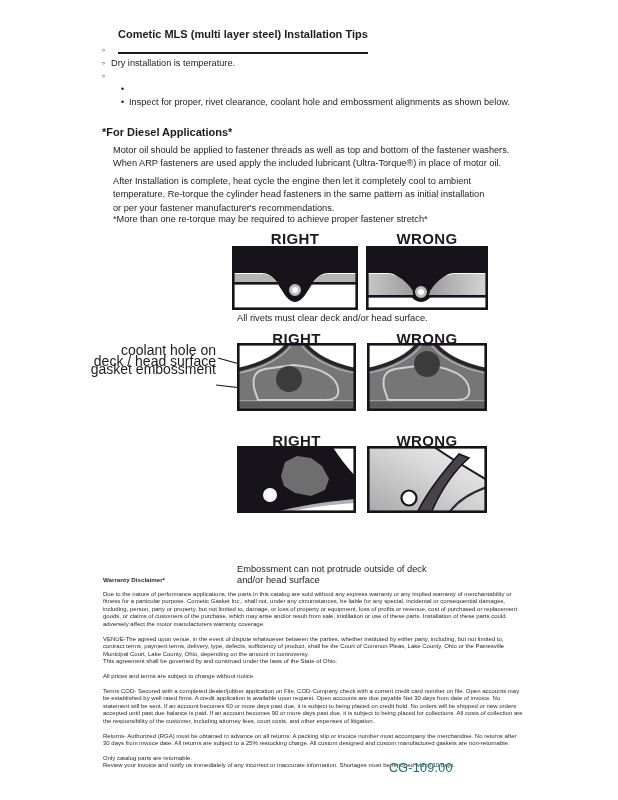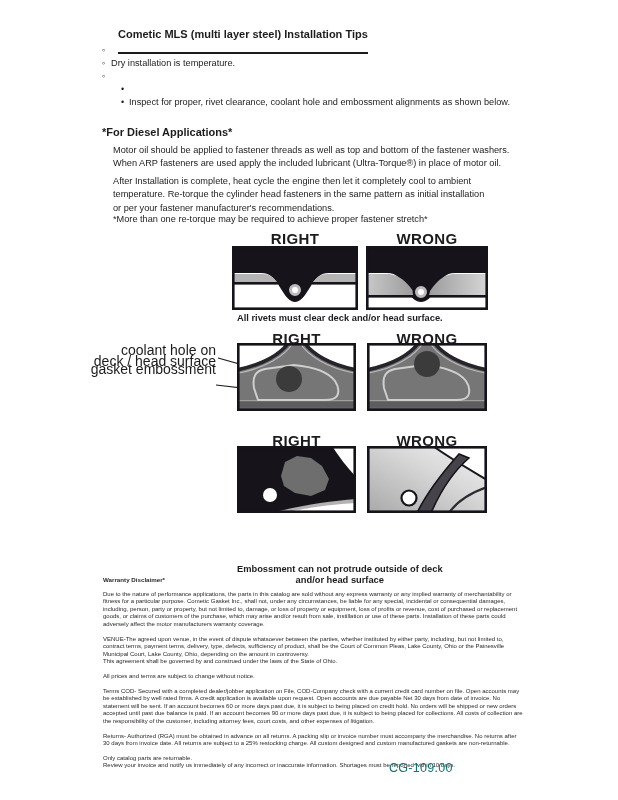--- a/index.html
+++ b/index.html
@@ -22,21 +22,21 @@
   .para{left:113px;width:440px;font-size:9.2px;line-height:13.2px;white-space:pre-line;}
   .p1{top:135px;}
   .p2{top:166px;}
   .p3{top:204px;}
   .fig{left:0;width:618px;}
   .fig1{top:230px;height:100px;}
   .fig2{top:328px;height:100px;}
   .fig3{top:430px;height:115px;}
   .fig-label{position:absolute;top:0;font-weight:bold;font-size:15px;text-align:center;letter-spacing:0.4px;}
   .fig-box{position:absolute;line-height:0;}
-  .fig-caption{position:absolute;font-weight:bold;font-size:9.3px;line-height:11px;white-space:pre-line;text-align:center;}
+  .fig-caption{position:absolute;font-weight:normal;font-size:9.3px;line-height:11px;white-space:pre-line;}
   .anno{position:absolute;right:402px;text-align:right;font-size:14px;line-height:10.5px;white-space:pre-line;}
   .leaders{position:absolute;left:0;top:0;}
   .disclaimer{left:103px;top:576px;width:420px;font-size:6px;line-height:7.6px;color:#2b282b;}
   .disc-head{font-weight:bold;margin:0 0 7px 0;font-size:6.2px;}
   .disc-p{margin:0 0 7px 0;white-space:pre-line;}
   .doc-code{left:389px;top:761px;font-size:12.5px;color:#0f766e;letter-spacing:0.3px;}
 </style>
 </head>
 <body>
 

